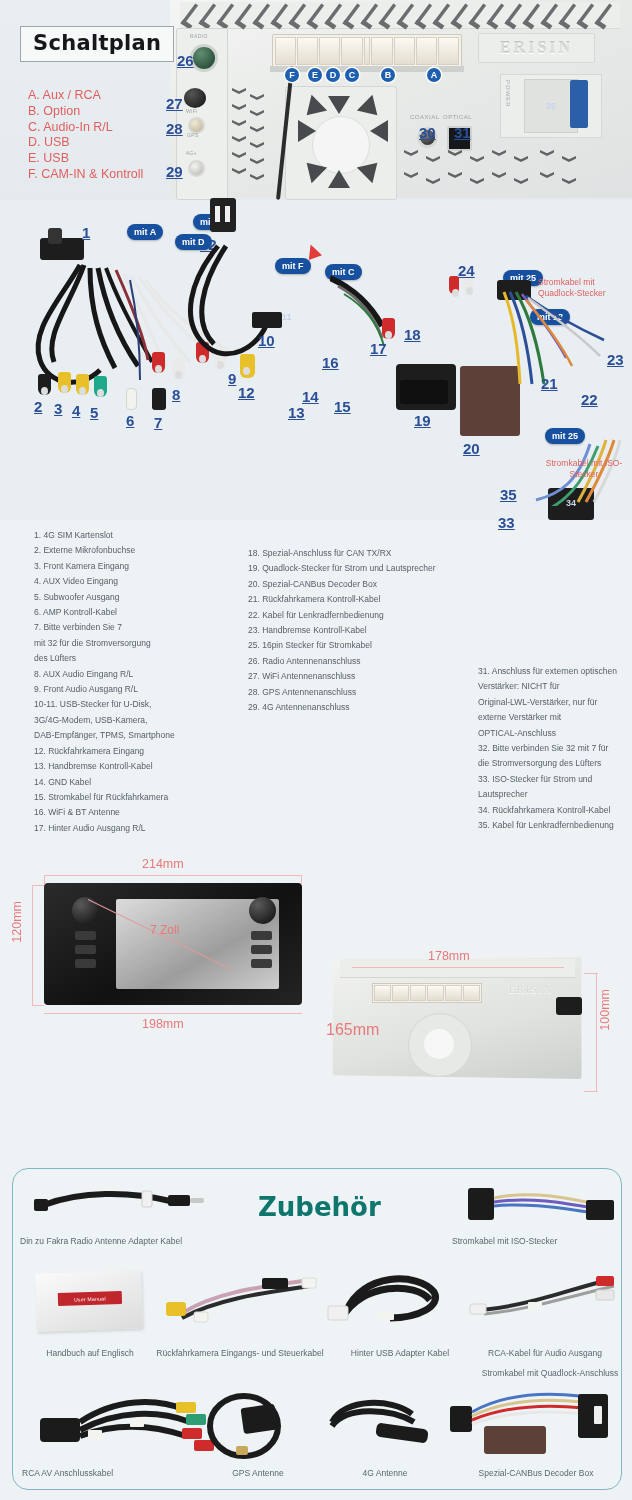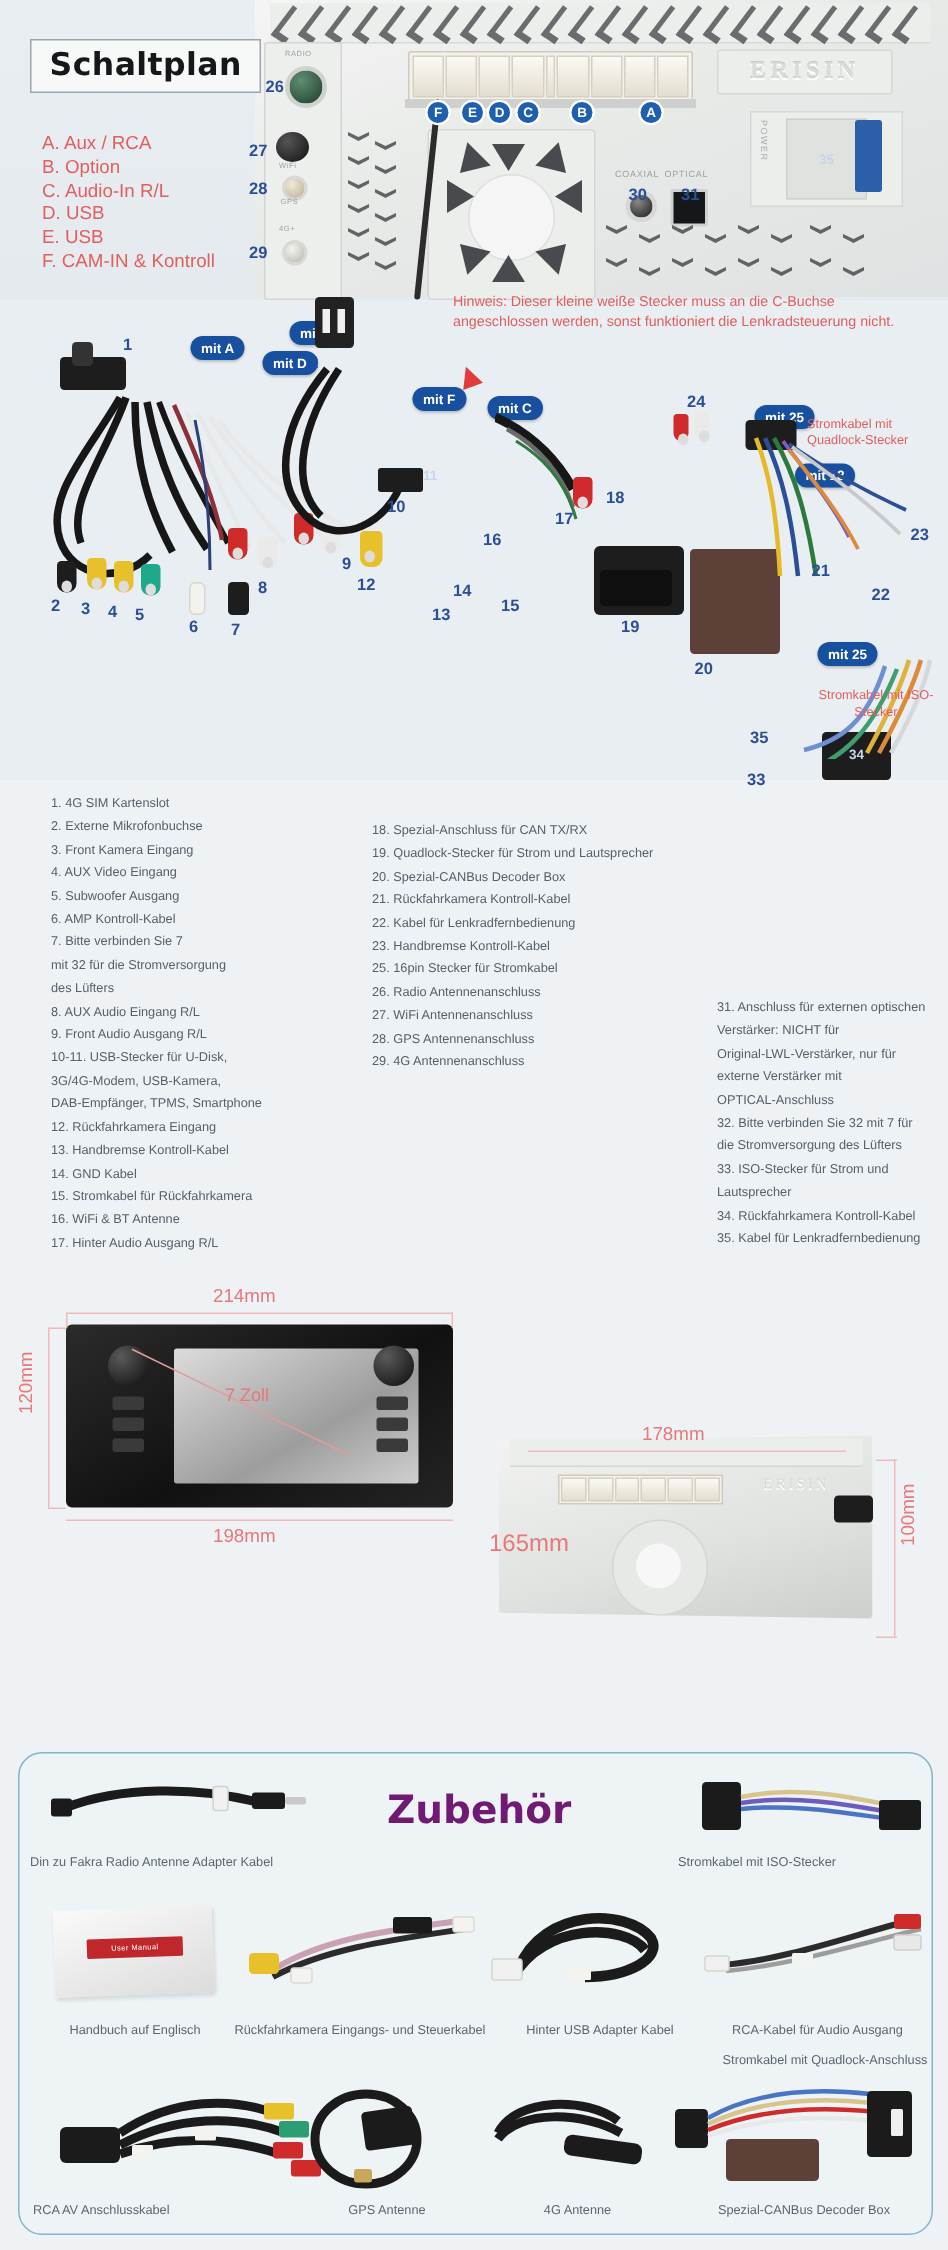--- a/index.html
+++ b/index.html
@@ -74,21 +74,21 @@
   
   .badge{position:absolute;width:14px;height:14px;border-radius:50%;
     background:#1f5fb0;color:#fff;font-size:9px;font-weight:700;
     display:flex;align-items:center;justify-content:center;
     box-shadow:0 0 0 1.5px #fff;}
   
   .pill{position:absolute;background:#17509e;color:#fff;border-radius:50%/50%;
     padding:3px 7px;font-size:9px;font-weight:700;border-radius:14px;
     box-shadow:0 1px 2px rgba(0,0,0,.25);}
   
-  .num{position:absolute;color:#2b4f96;font-size:11px;font-weight:700;}
+  .num{position:absolute;color:#2b4f96;font-size:15px;font-weight:700;text-decoration:underline;}
   .numw{position:absolute;color:#c8d4ea;font-size:9px;font-weight:700;}
 
   
   .title-box{position:absolute;left:20px;top:26px;
     border:1px solid #9fa6ab;background:#f7f8f8;padding:4px 12px 6px 12px;}
   .title-box span{font-size:21px;font-weight:700;color:#15181a;letter-spacing:.3px;
     font-family:"DejaVu Sans","Liberation Sans",sans-serif;}
   
   .abc-list{position:absolute;left:28px;top:88px;color:#e0605f;font-size:12.5px;line-height:15.8px;}
 
@@ -140,21 +140,21 @@
   .rear-fan{position:absolute;left:408px;top:158px;width:62px;height:62px;border-radius:50%;background:#e6e9e6;border:1px solid #d3d6d3;}
   .rear-hub{position:absolute;left:424px;top:174px;width:30px;height:30px;border-radius:50%;background:#f6f7f6;}
   .rear-erisin{position:absolute;left:502px;top:126px;width:58px;height:16px;
     font-family:"Liberation Serif",serif;font-size:10px;letter-spacing:2px;color:#d6d9d6;
     text-shadow:0 1px 0 #fff;display:flex;align-items:center;justify-content:center;}
 
   
   .sec-acc{position:absolute;left:0;top:1160px;width:632px;height:340px;}
   .acc-card{position:absolute;left:12px;top:8px;width:608px;height:320px;
      border:1.5px solid #7fb7c9;border-radius:16px;background:#eef3f6;}
-  .acc-title{position:absolute;left:258px;top:32px;font-size:26px;font-weight:700;color:#701a75;
+  .acc-title{position:absolute;left:258px;top:32px;font-size:26px;font-weight:700;color:#0f766e;
      font-family:"DejaVu Sans","Liberation Sans",sans-serif;}
   .acc-lab{position:absolute;font-size:8.5px;color:#5c666f;text-align:center;line-height:11.5px;}
 
   
   .acc-img{position:absolute;}
   .book{position:absolute;background:linear-gradient(160deg,#fafafa,#dcdcdc);border-radius:2px;
      box-shadow:1px 2px 3px rgba(0,0,0,.12);}
   .book-band{position:absolute;background:#c0272d;border-radius:1px;
      color:#fff;font-size:5px;display:flex;align-items:center;justify-content:center;letter-spacing:.3px;}
 </style>
@@ -298,21 +298,20 @@
     <div>C. Audio-In R/L</div>
     <div>D. USB</div>
     <div>E. USB</div>
     <div>F. CAM-IN &amp; Kontroll</div>
   </div>
 
   <div class="sec-harness">
 
     <div class="dev-plug" style="left:210px;top:-2px"></div>
     <div class="num" style="left:200px;top:36px">32</div>
-    <div class="note-red" style="left:302px;top:-4px;width:300px">Hinweis: Dieser kleine weiße Stecker muss an die C-Buchse angeschlossen werden, sonst funktioniert die Lenkradsteuerung nicht.</div>
     <div class="redarrow" style="left:306px;top:44px"></div>
 
     <div class="blkbox" style="left:40px;top:38px;width:44px;height:22px"></div>
     <div class="blkbox" style="left:48px;top:28px;width:14px;height:16px;background:#333"></div>
     <div class="num" style="left:82px;top:24px">1</div>
     <svg style="position:absolute;left:20px;top:40px;width:320px;height:160px">
       <path d="M60 25 C40 60, 10 90, 20 120 C28 145, 60 150, 80 130" stroke="#171717" stroke-width="5" fill="none"></path>
       <path d="M64 25 C50 65, 24 95, 34 122" stroke="#171717" stroke-width="5" fill="none"></path>
       <path d="M70 28 C70 70, 80 100, 95 128" stroke="#171717" stroke-width="5" fill="none"></path>
       <path d="M78 28 C86 70, 100 100, 118 126" stroke="#171717" stroke-width="5" fill="none"></path>

